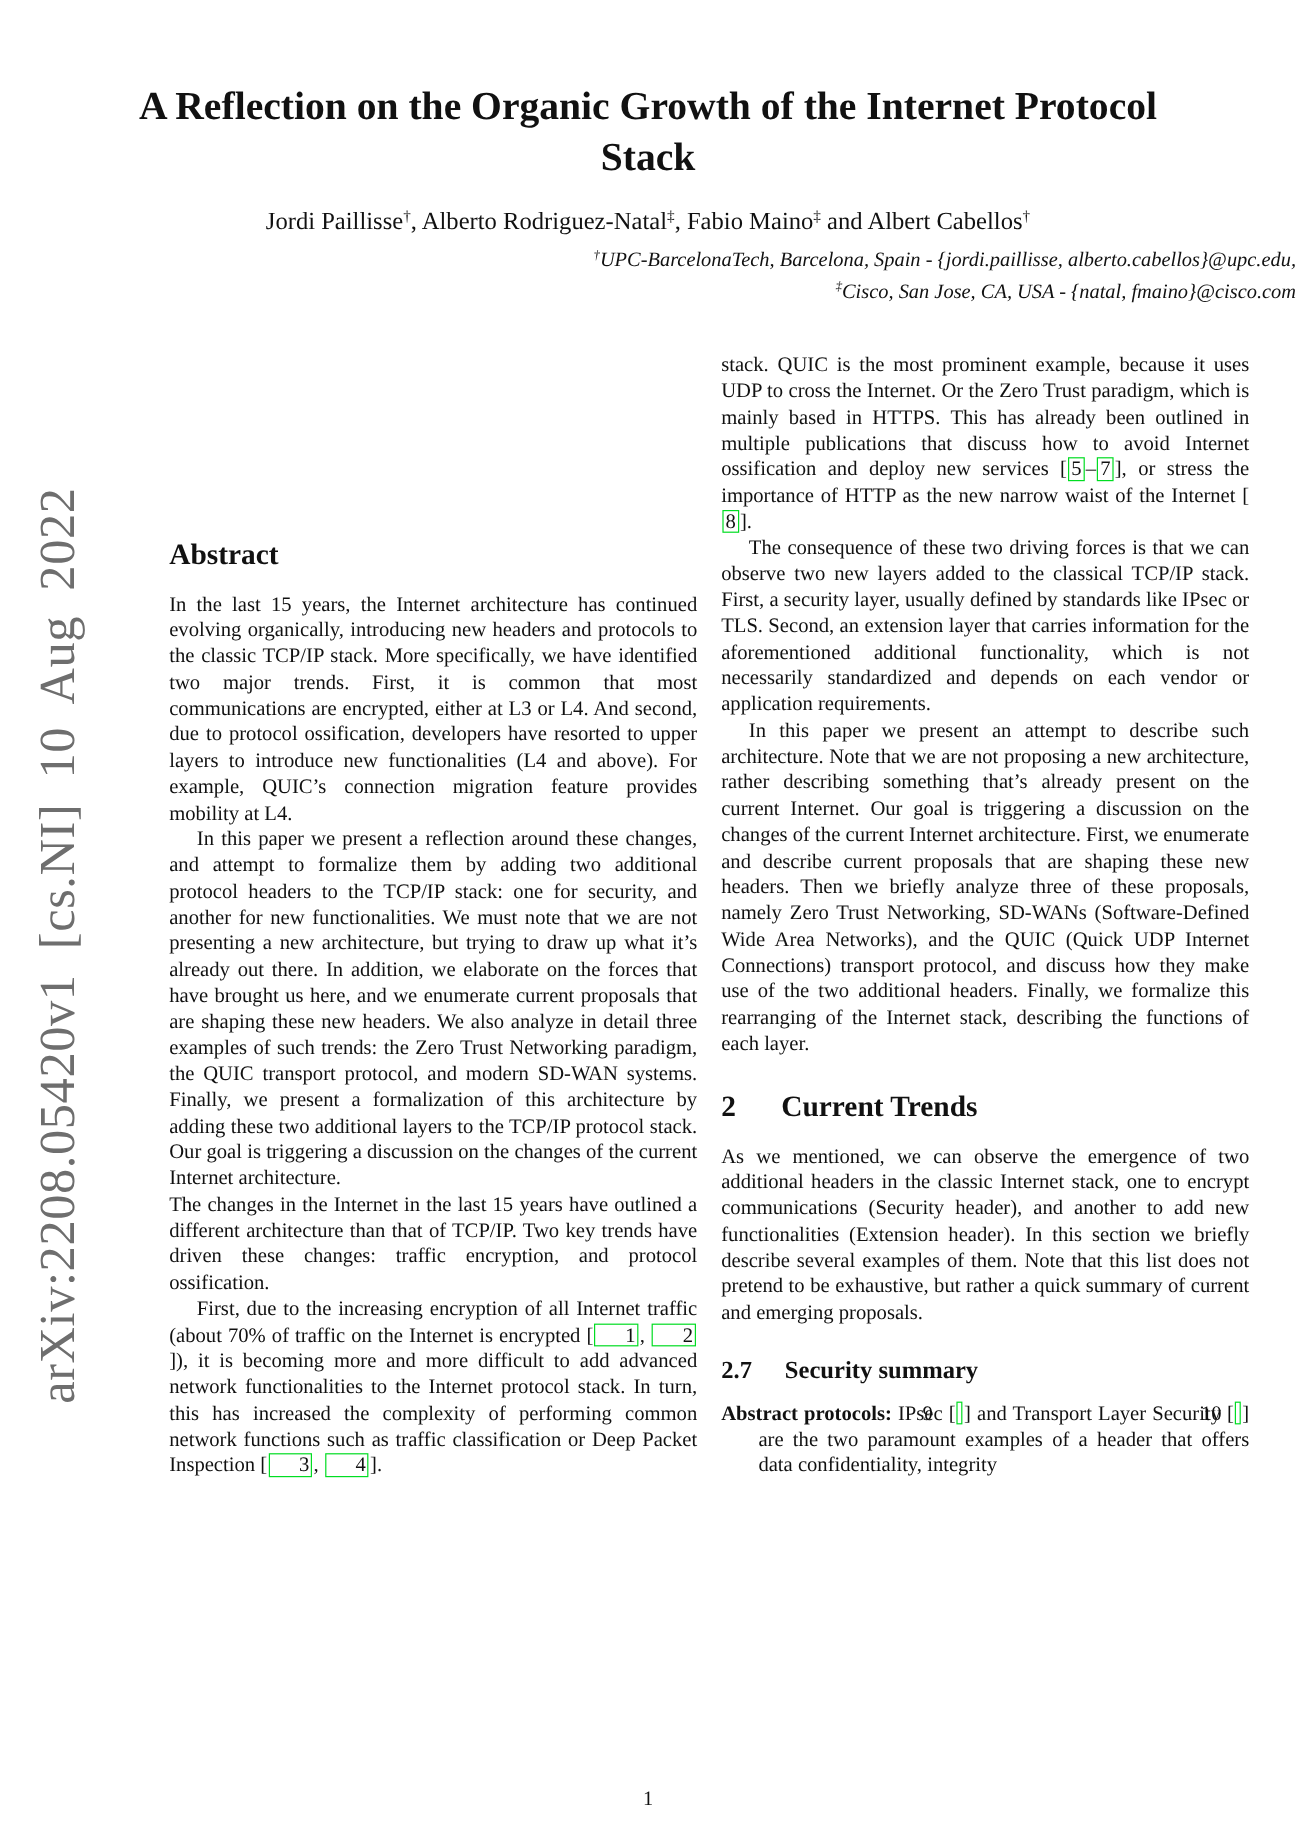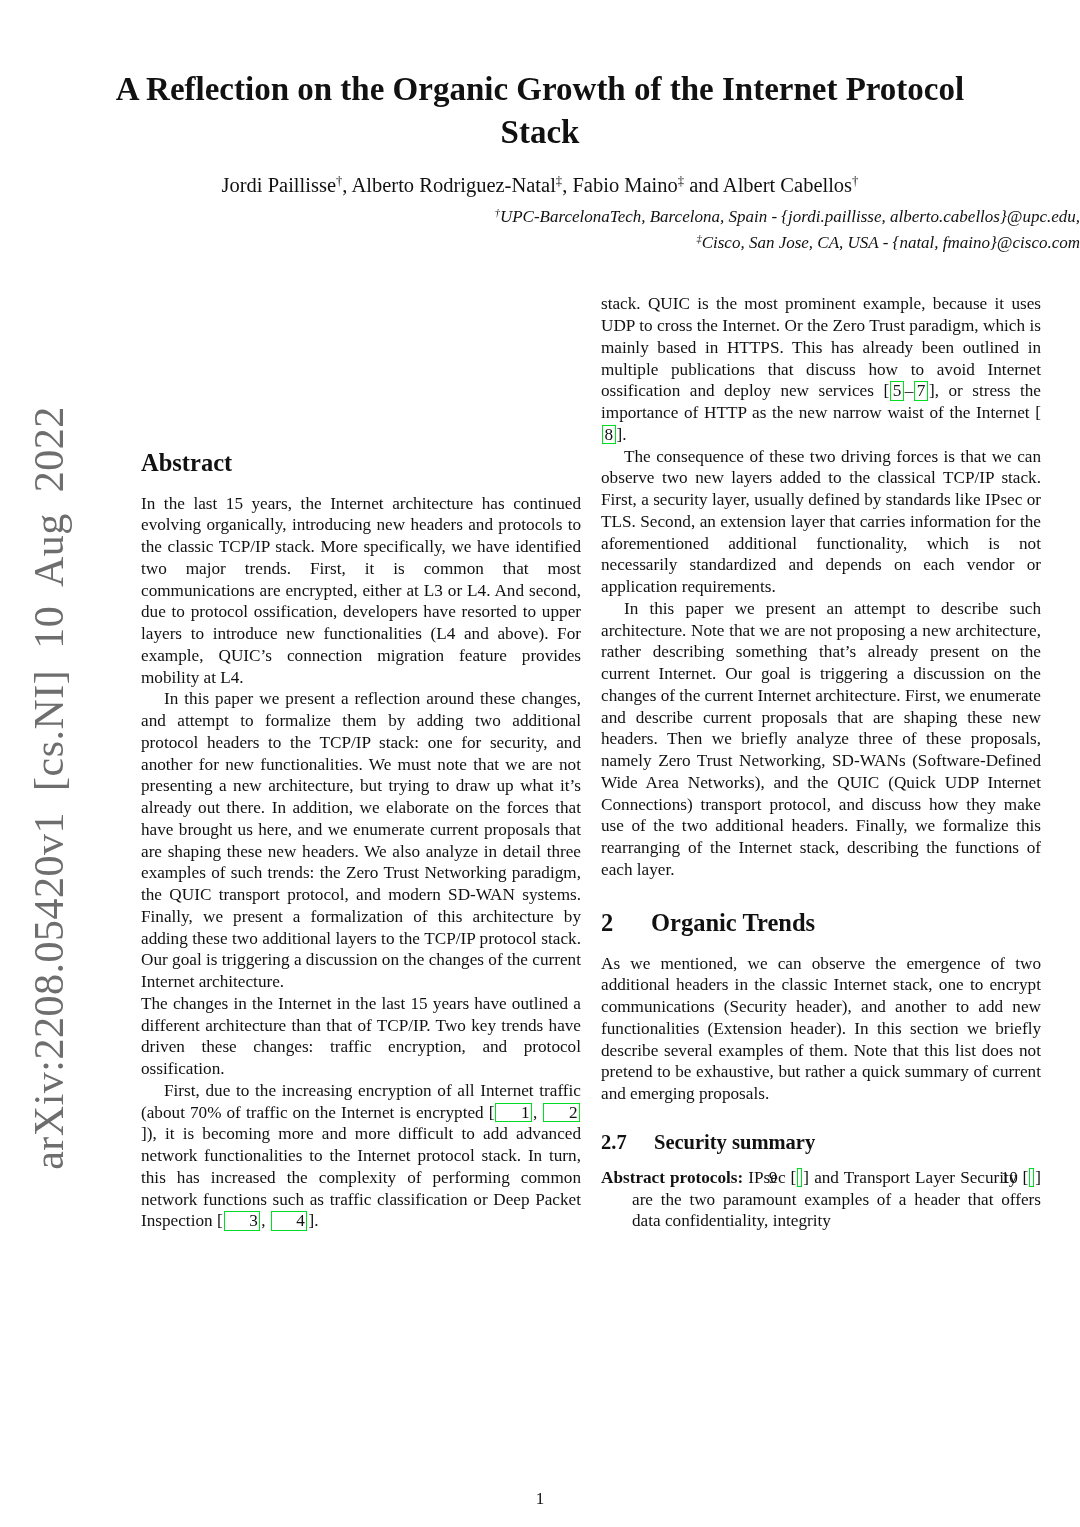--- a/index.html
+++ b/index.html
@@ -71,21 +71,21 @@
       <p>The changes in the Internet in the last 15 years have outlined a different architecture than that of TCP/IP. Two key trends have driven these changes: traffic encryption, and protocol ossification.</p>
       <p class="indent">First, due to the increasing encryption of all Internet traffic (about 70% of traffic on the Internet is encrypted [<span class="seg-cite">1</span>, <span class="seg-cite">2</span>]), it is becoming more and more difficult to add advanced network functionalities to the Internet protocol stack. In turn, this has increased the complexity of performing common network functions such as traffic classification or Deep Packet Inspection [<span class="seg-cite">3</span>, <span class="seg-cite">4</span>].</p>
     </div>
 
     <div class="col">
       <p>stack. QUIC is the most prominent example, because it uses UDP to cross the Internet. Or the Zero Trust paradigm, which is mainly based in HTTPS. This has already been outlined in multiple publications that discuss how to avoid Internet ossification and deploy new services [<span class="seg-cite">5</span>–<span class="seg-cite">7</span>], or stress the importance of HTTP as the new narrow waist of the Internet [<span class="seg-cite">8</span>].</p>
       <p class="indent">The consequence of these two driving forces is that we can observe two new layers added to the classical TCP/IP stack. First, a security layer, usually defined by standards like IPsec or TLS. Second, an extension layer that carries information for the aforementioned additional functionality, which is not necessarily standardized and depends on each vendor or application requirements.</p>
       <p class="indent">In this paper we present an attempt to describe such architecture. Note that we are not proposing a new architecture, rather describing something that’s already present on the current Internet. Our goal is triggering a discussion on the changes of the current Internet architecture. First, we enumerate and describe current proposals that are shaping these new headers. Then we briefly analyze three of these proposals, namely Zero Trust Networking, SD-WANs (Software-Defined Wide Area Networks), and the QUIC (Quick UDP Internet Connections) transport protocol, and discuss how they make use of the two additional headers. Finally, we formalize this rearranging of the Internet stack, describing the functions of each layer.</p>
 
       <h2 class="sec">
-        <span class="sec-num">2</span><span>Organic Trends</span>
+        <span class="sec-num">2</span><span>Current Trends</span>
       </h2>
       <p>As we mentioned, we can observe the emergence of two additional headers in the classic Internet stack, one to encrypt communications (Security header), and another to add new functionalities (Extension header). In this section we briefly describe several examples of them. Note that this list does not pretend to be exhaustive, but rather a quick summary of current and emerging proposals.</p>
 
       <h3 class="subsec">
         <span class="subsec-num">2.7</span><span>Security summary</span>
       </h3>
       <p class="desc"><span class="seg-bold">Abstract protocols:</span> IPsec [<span class="seg-cite">9</span>] and Transport Layer Security [<span class="seg-cite">10</span>] are the two paramount examples of a header that offers data confidentiality, integrity</p>
     </div>
 
   </div>

